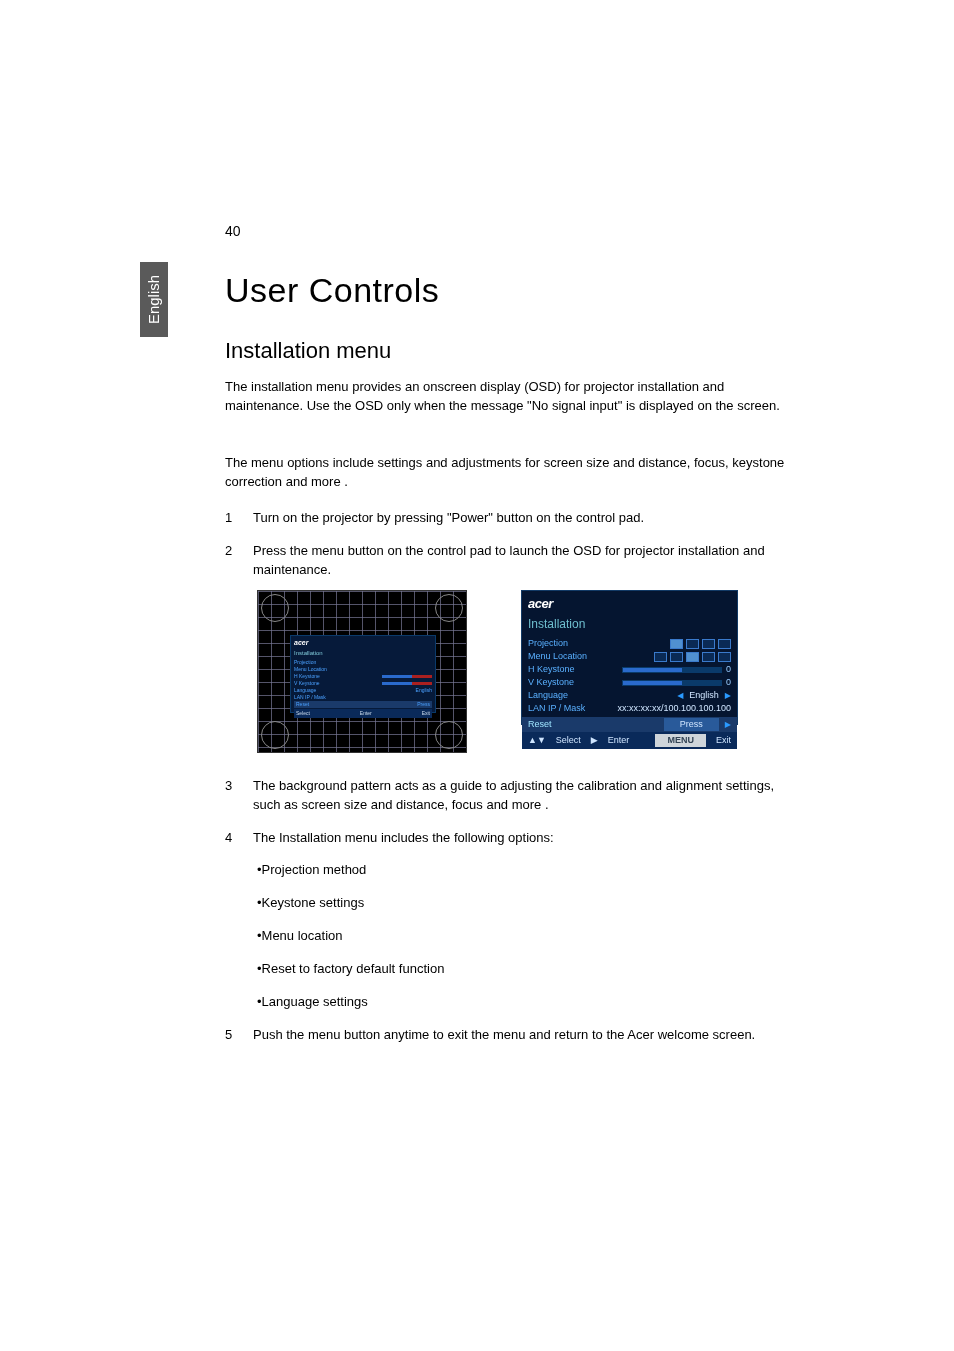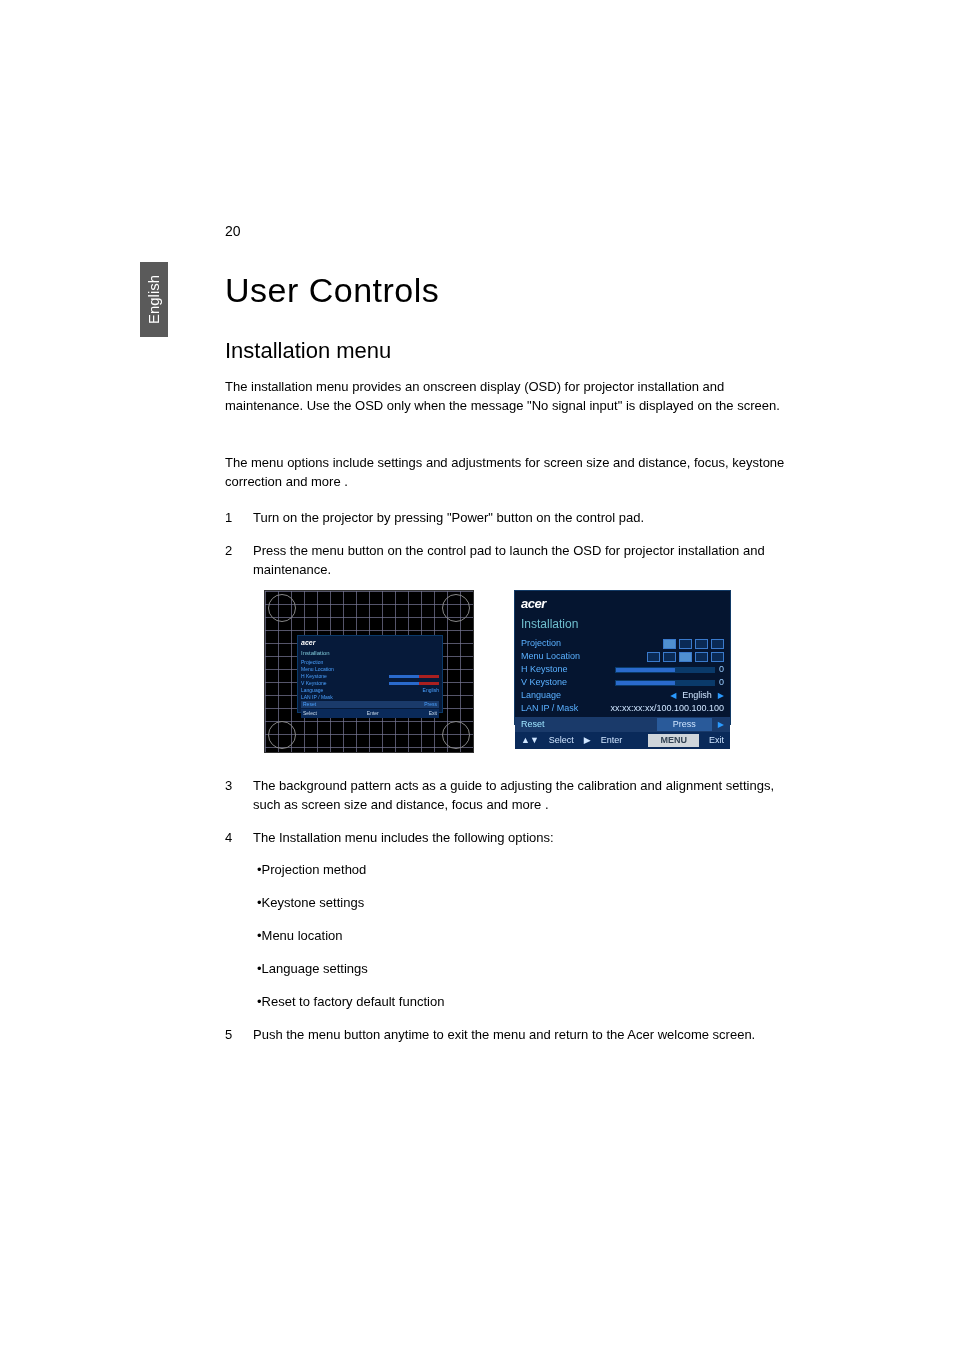--- a/index.html
+++ b/index.html
@@ -47,21 +47,21 @@
     line-height: 1.45;
     margin-bottom: 14px;
     position: relative;
     padding-left: 28px;
   }
   ol > li .num { position: absolute; left: 0; top: 0; }
   .bullet-list { margin: 14px 0 14px 4px; }
   .bullet-list div { font-size: 13px; line-height: 1.45; margin-bottom: 14px; }
   .sub-para { font-size: 13px; line-height: 1.45; margin-top: 4px; }
   
-  .figs { display: flex; gap: 40px; margin: 10px 0 24px 11px; }
+  .figs { display: flex; gap: 54px; margin: 10px 0 24px 4px; }
   .fig-left {
     width: 210px;
     height: 163px;
     background: #000;
     position: relative;
     border: 1px solid #333;
   }
   .panel-corners {
     position: absolute;
     width: 28px; height: 28px;
@@ -120,21 +120,21 @@
   .reset-row { background:#1a3a6a; margin: 2px -6px 0; padding: 1px 6px; display:flex; justify-content:space-between; align-items:center; }
   .reset-row .label { color:#9fe5ff; }
   .reset-row .press { background:#295a9a; color:#cfe5ff; padding:0 16px; }
   .osd-footer { background:#0a2a5a; margin: 0 -6px; padding: 2px 6px; display:flex; color:#cfe5ff; align-items:center; gap:10px; }
   .osd-footer .menu-pill { background:#cfd5da; color:#345; padding:0 12px; font-weight:bold; }
   .osd-footer .sp { flex:1; }
 </style>
 </head>
 <body>
 
-<div class="page-number">20</div>
+<div class="page-number">40</div>
 
 <div class="language-tab">
   <span>English</span>
 </div>
 
 <div class="content">
   <h1>User Controls</h1>
   <h2>Installation menu</h2>
 
   <p class="para">The installation menu provides an onscreen display (OSD) for projector installation and maintenance. Use the OSD only when the message "No signal input" is displayed on the screen.</p>
@@ -268,22 +268,22 @@
       <span>The background pattern acts as a guide to adjusting the calibration and alignment settings, such as screen size and distance, focus and more .</span>
     </li>
 
     <li>
       <span class="num">4</span>
       <span>The Installation menu includes the following options:</span>
       <div class="bullet-list">
         <div>•Projection method</div>
         <div>•Keystone settings</div>
         <div>•Menu location</div>
+        <div>•Reset to factory default function</div>
         <div>•Language settings</div>
-        <div>•Reset to factory default function</div>
       </div>
     </li>
 
     <li>
       <span class="num">5</span>
       <span>Push the menu button anytime to exit the menu and return to the Acer welcome screen.</span>
     </li>
   </ol>
 </div>
 

